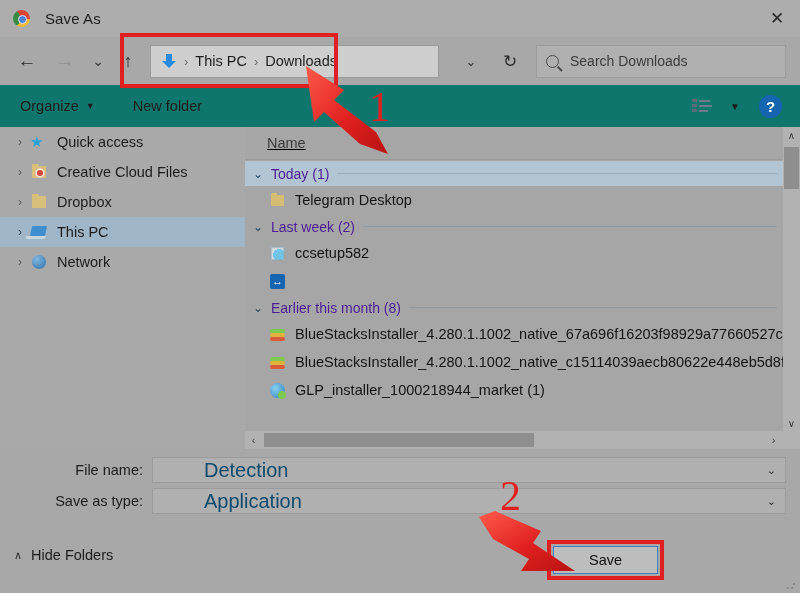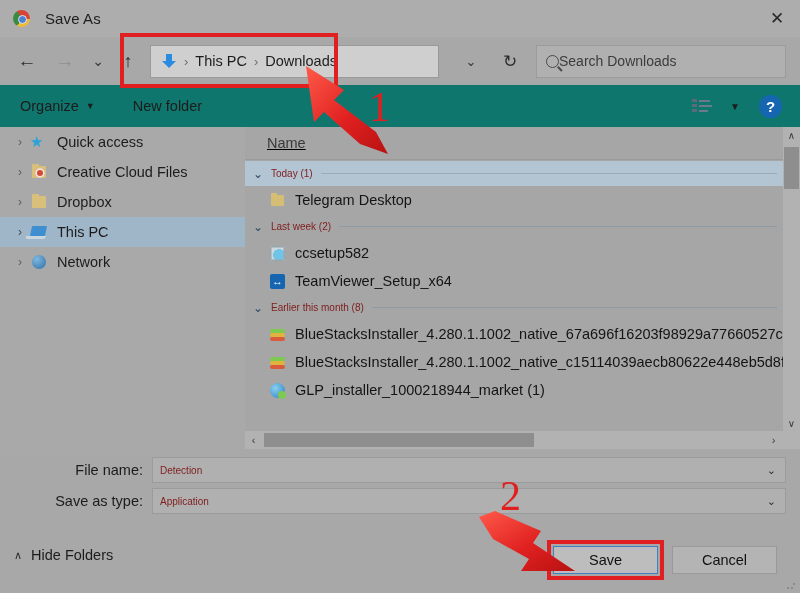--- a/index.html
+++ b/index.html
@@ -95,21 +95,21 @@
   #search-icon {
     margin-left: 9px; width: 13px; height: 13px; border: 1.6px solid #4a4a4a;
     border-radius: 50%; position: relative; flex: none;
   }
   #search-icon::after {
     content: ""; position: absolute; right: -5px; bottom: -3px;
     width: 6px; height: 1.6px; background: #4a4a4a;
     transform: rotate(45deg);
   }
   #search-input-text {
-    font-size: 14px; color: #3c3c3c;
+    margin-left: 11px; font-size: 14px; color: #3c3c3c;
   }
 
   
   #cmdbar {
     position: absolute; left: 0; top: 85px; width: 800px; height: 42px;
     background: #0f766e; display: flex; align-items: center;
   }
   .cmd-item {
     font-size: 14.5px; color: #1c1c1c; display: flex; align-items: center;
   }
@@ -192,21 +192,21 @@
   #col-name { font-size: 14.5px; color: #3a3a3a; }
   #rows {
     position: absolute; left: 0; top: 34px; width: 540px; height: 268px;
     overflow: hidden;
   }
   .group-header {
     height: 25px; display: flex; align-items: center; padding-left: 8px;
   }
   .group-header.hl { background: #b3c4d2; }
   .grp-chev { font-size: 12px; color: #2b4a66; width: 18px; flex: none; }
-  .grp-label { font-size: 10px; color: #7f1d1d; white-space: nowrap; }
+  .grp-label { font-size: 14px; color: #4c1d95; white-space: nowrap; }
   .grp-rule { flex: 1; height: 1px; background: #8e9aa4; margin-left: 8px; margin-right: 8px; }
   .group-header.hl .grp-rule { background: #9aabba; }
 
   .file-row {
     height: 28px; display: flex; align-items: center; padding-left: 24px;
   }
   .file-icon { width: 17px; height: 17px; position: relative; flex: none; margin-right: 9px; }
   .file-name {
     font-size: 14.5px; color: #141414; white-space: nowrap; text-align: center;
   }
@@ -295,21 +295,21 @@
   #row-filetype { top: 39px; }
   .form-label {
     width: 152px; text-align: right; padding-right: 9px;
     font-size: 14.5px; color: #1c1c1c;
   }
   .form-field {
     flex: 1; margin-right: 14px; height: 26px;
     background: #b0b0b0; border: 1px solid #9b9b9b;
     display: flex; align-items: center; justify-content: space-between;
   }
-  .field-value { font-size: 10px; color: #7f1d1d; padding-left: 7px; }
+  .field-value { font-size: 20px; color: #0c4a6e; padding-left: 7px; margin-left: 44px; }
   .field-caret { font-size: 11px; color: #2f2f2f; padding-right: 9px; }
 
   #hide-folders {
     position: absolute; left: 14px; top: 98px;
     display: flex; align-items: center;
   }
   #hide-caret { font-size: 11px; color: #2b2b2b; margin-right: 9px; }
   #hide-label { font-size: 14.5px; color: #1c1c1c; }
 
   #save-btn {
@@ -467,21 +467,20 @@
         <div class="file-row">
           <span class="file-icon">
               <i class="fi-ccleaner"></i>
             </span>
           <span class="file-name">ccsetup582</span>
         </div>
         <div class="file-row">
           <span class="file-icon">
               <i class="fi-tv">↔</i>
             </span>
-          <span class="file-name">TeamViewer_Setup_x64</span>
         </div>
 
         <div class="group-header">
           <span class="grp-chev">⌄</span>
           <span class="grp-label">Earlier this month (8)</span>
           <span class="grp-rule"></span>
         </div>
         <div class="file-row">
           <span class="file-icon">
               <span class="fi-bs">
@@ -542,21 +541,20 @@
     </div>
 
     <div id="hide-folders">
       <span id="hide-caret">∧</span>
       <span id="hide-label">Hide Folders</span>
     </div>
     <div id="grip"></div>
   </div>
 
   <div id="save-btn">Save</div>
-  <div id="cancel-btn">Cancel</div>
 
   <div class="anno-box" id="anno-box-breadcrumb"></div>
   <div class="anno-box" id="anno-box-save"></div>
 
   <svg class="anno-arrow" id="anno-arrow-1" width="120" height="95" viewBox="0 0 120 95">
     <defs>
       <linearGradient id="g1" x1="0" y1="0" x2="1" y2="1">
         <stop offset="0%" stop-color="#ff5a4a"></stop>
         <stop offset="55%" stop-color="#e02020"></stop>
         <stop offset="100%" stop-color="#b81212"></stop>

